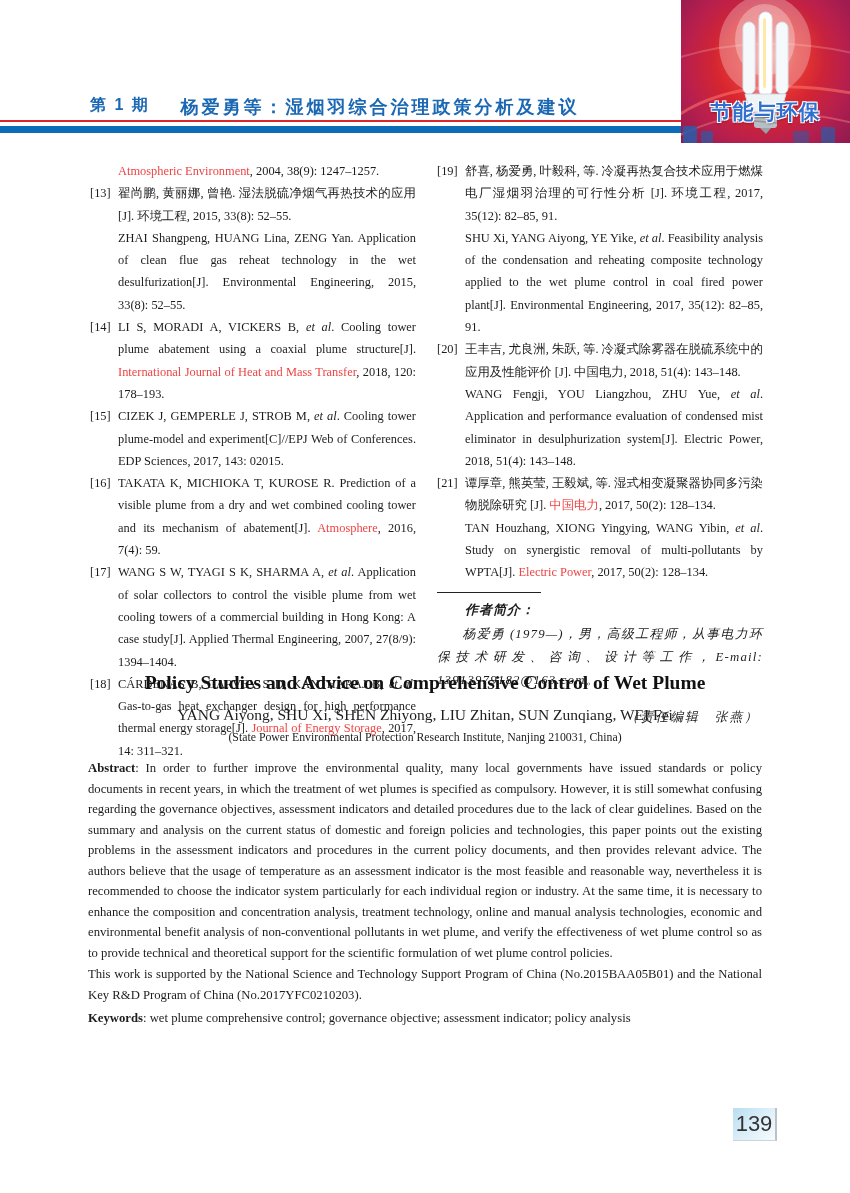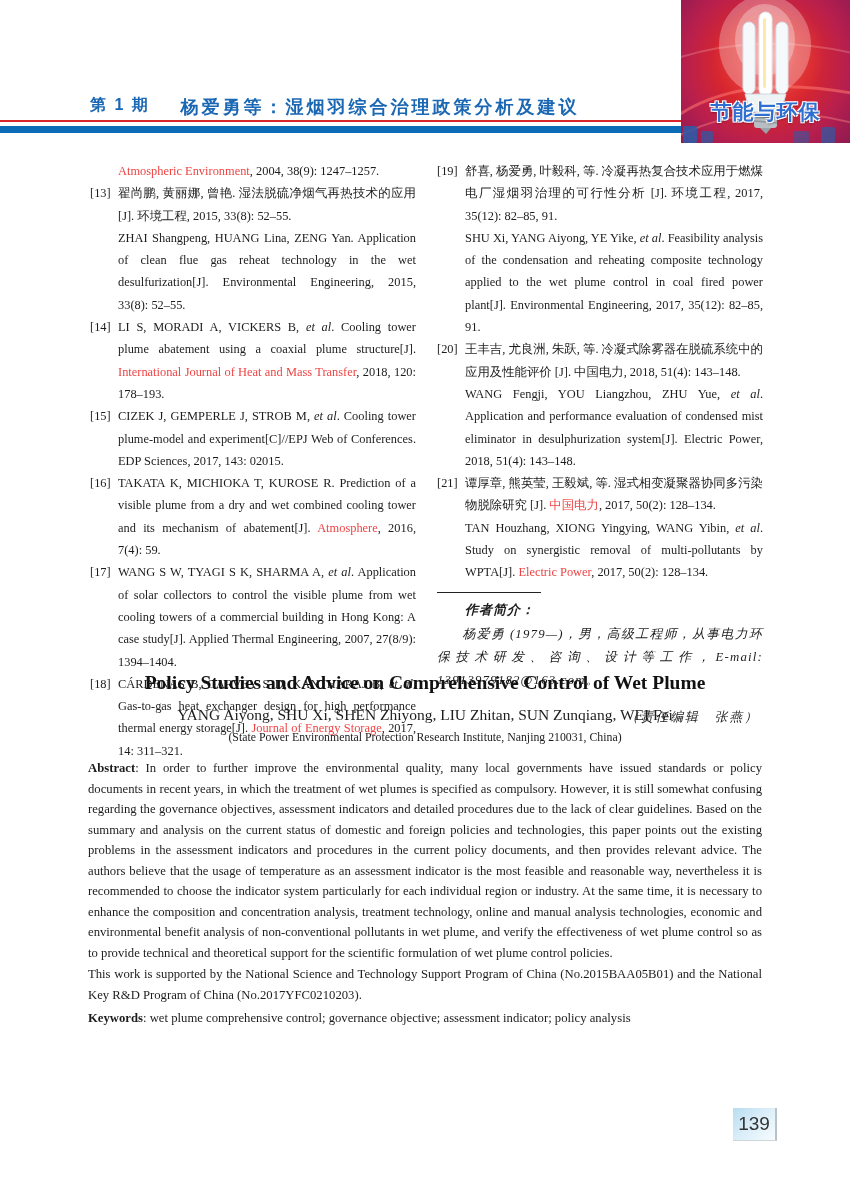--- a/index.html
+++ b/index.html
@@ -70,21 +70,21 @@
   }
   .abstract-block .lbl { font-weight:bold; }
   .funding-note { margin-top:1px; text-align:justify; }
   .keywords-line { margin-top:3px; text-align:justify; }
 
   
   .page-num {
     position:absolute; top:1108px; left:733px; width:44px; height:33px;
     background:linear-gradient(135deg, #b9ddf0 0%, #d8edf8 45%, #f7fcff 100%);
     border-right:2px solid #b9c2c8; border-bottom:1px solid #cfd6da;
-    font-family:"Liberation Sans", sans-serif; font-size:19px; color:#333;
+    font-family:"Liberation Sans", sans-serif; font-size:22px; color:#333;
     display:flex; align-items:center; justify-content:center;
   }
 </style>
 </head>
 <body>
 
 <div class="page">
 
   <div class="issue-label">第 1 期</div>
   <div class="running-title">杨爱勇等：湿烟羽综合治理政策分析及建议</div>

